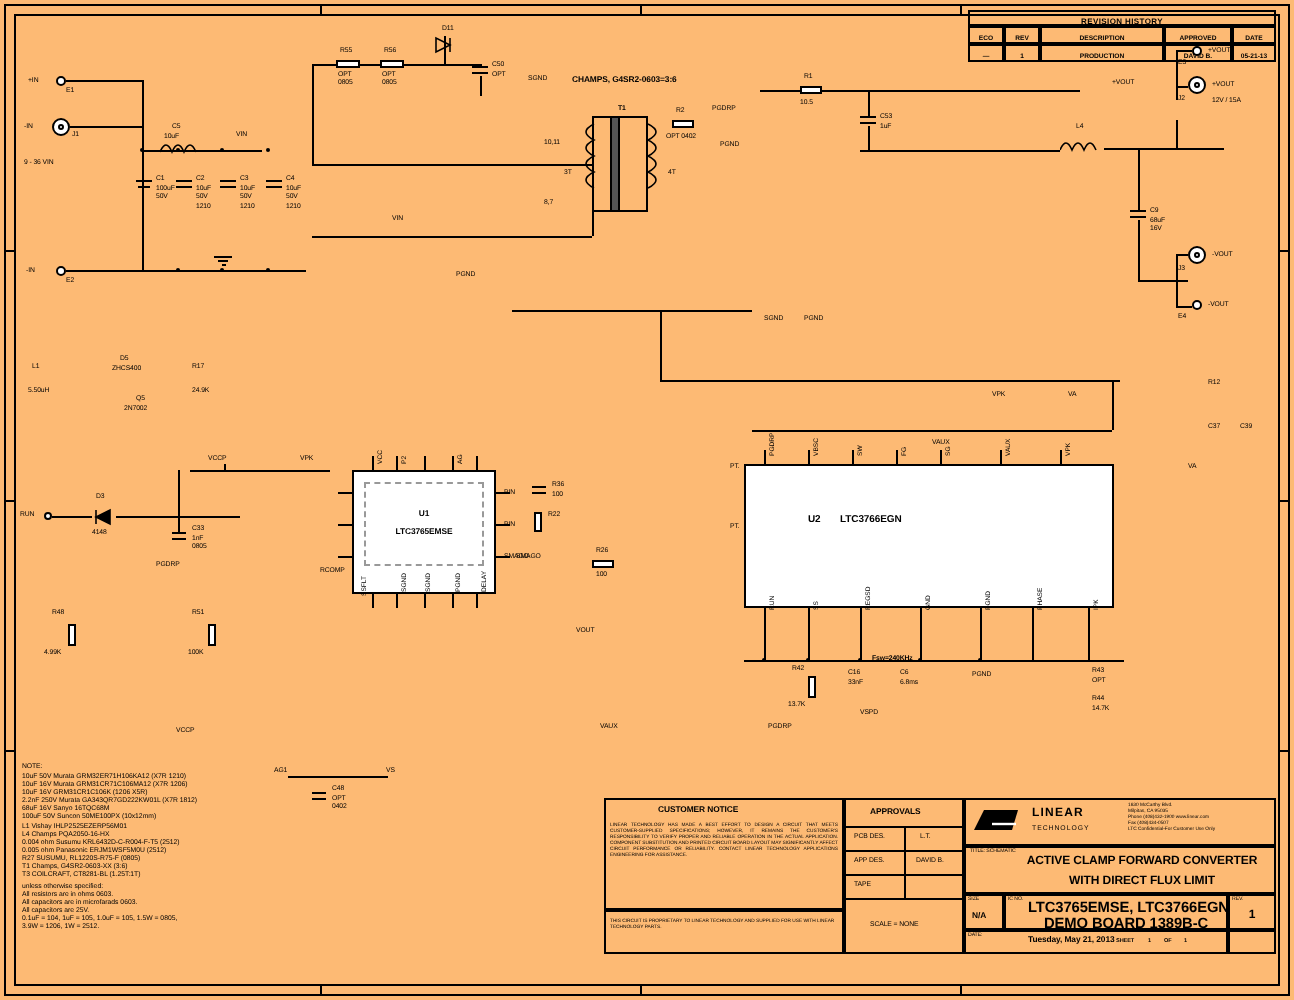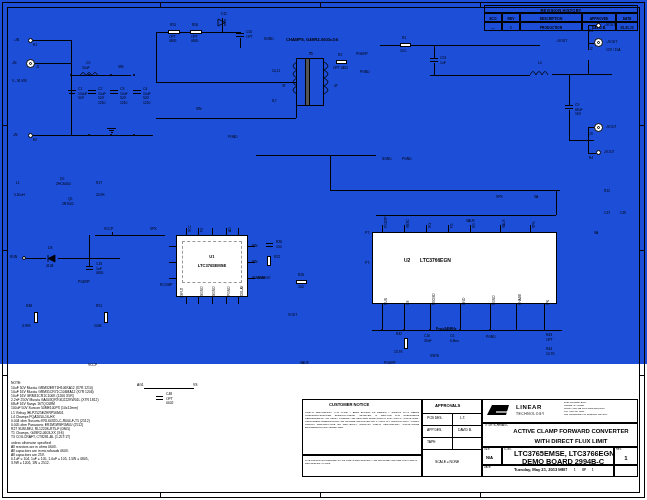--- a/index.html
+++ b/index.html
@@ -1,18 +1,18 @@
 <!DOCTYPE html>
 <html><head>
 <meta charset="utf-8">
 <style>
   html,body{margin:0;padding:0;background:#fff;}
   body{width:647px;height:500px;overflow:hidden;
        font-family:"Liberation Sans",sans-serif;color:#000;}
-  #sheet{position:relative;width:647px;height:364px;background:#1d4ed8;}
+  #sheet{position:relative;width:647px;height:500px;background:#fdba74;}
   .bd{position:absolute;border:1px solid #000;box-sizing:border-box;}
   .ln{position:absolute;background:#000;}
   .h{height:1px;}
   .v{width:1px;}
   .t{position:absolute;white-space:nowrap;line-height:1;font-size:3.4px;letter-spacing:-0.05px;}
   .t5{font-size:4.2px;}
   .t6{font-size:5px;}
   .t7{font-size:6px;font-weight:bold;}
   .t8{font-size:7.4px;font-weight:bold;}
   .b{font-weight:bold;}
@@ -481,21 +481,21 @@
     <div class="t t7 ctr" style="left:206px;top:29px;width:126px;text-align:center;">ACTIVE CLAMP FORWARD CONVERTER</div>
     <div class="t t7 ctr" style="left:206px;top:39px;width:126px;text-align:center;">WITH DIRECT FLUX LIMIT</div>
 
     <div class="bd" style="left:180px;top:48px;width:20px;height:18px;"></div>
     <div class="t" style="left:182px;top:50px;font-size:2.6px;">SIZE</div>
     <div class="t t5 b" style="left:184px;top:57px;">N/A</div>
 
     <div class="bd" style="left:200px;top:48px;width:112px;height:18px;"></div>
     <div class="t" style="left:202px;top:50px;font-size:2.6px;">IC NO.</div>
     <div class="t t8 ctr" style="left:212px;top:51px;width:98px;text-align:center;">LTC3765EMSE, LTC3766EGN</div>
-    <div class="t t8 ctr" style="left:212px;top:59px;width:98px;text-align:center;">DEMO BOARD 2994B-C</div>
+    <div class="t t8 ctr" style="left:212px;top:59px;width:98px;text-align:center;">DEMO BOARD 1389B-C</div>
 
     <div class="bd" style="left:312px;top:48px;width:24px;height:18px;"></div>
     <div class="t" style="left:314px;top:50px;font-size:2.6px;">REV.</div>
     <div class="t t7 ctr" style="left:312px;top:56px;width:24px;text-align:center;">1</div>
 
     <div class="bd" style="left:180px;top:66px;width:132px;height:12px;"></div>
     <div class="t" style="left:182px;top:68px;font-size:2.6px;">DATE:</div>
     <div class="t t5 b" style="left:212px;top:69px;">Tuesday, May 21, 2013</div>
 
     <div class="bd" style="left:312px;top:66px;width:24px;height:12px;"></div>

